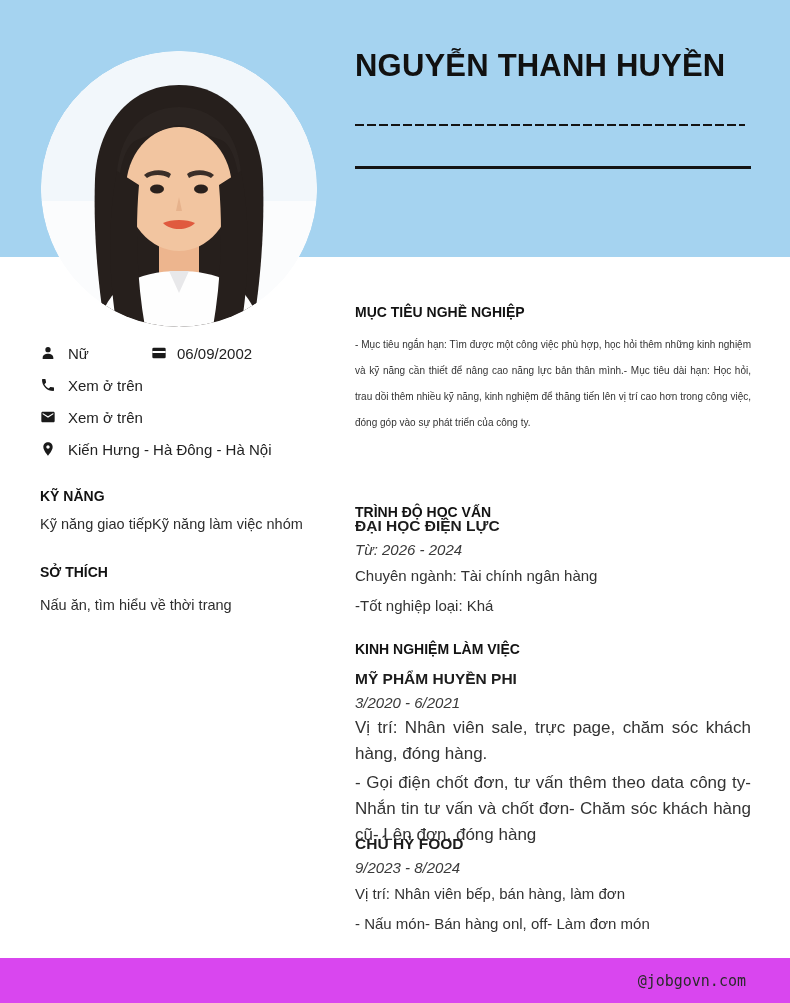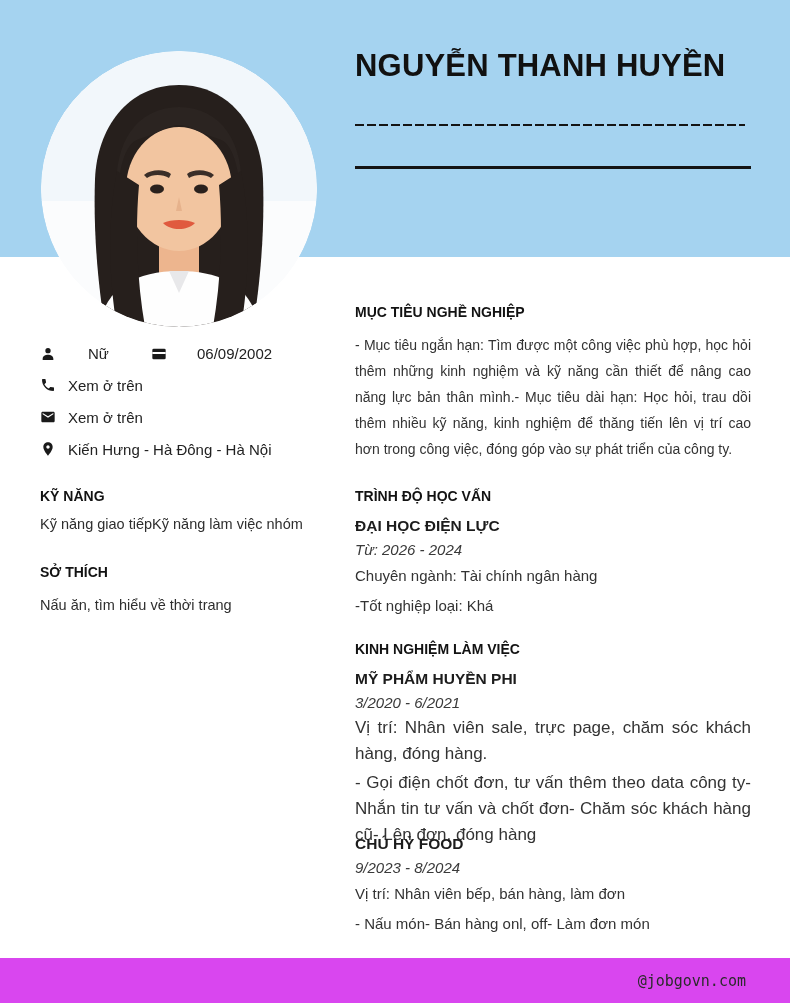--- a/index.html
+++ b/index.html
@@ -37,41 +37,41 @@
   }
   .line-dashed {
     left:355px; top:124px; width:390px; height:2px;
     background:repeating-linear-gradient(90deg,#141414 0 9px,transparent 9px 12px);
   }
   .line-solid { left:355px; top:166px; width:396px; height:3px; background:#141414; }
 
   
   .info-list { left:40px; top:342px; width:300px; }
   .info-row { display:flex; align-items:center; height:22px; margin-bottom:10px; font-size:15px; color:#222222; }
-  .info-pair { display:flex; align-items:flex-end;gap:20px; }
+  .info-pair { display:flex; align-items:center; }
   .info-pair.first { width:111px; }
   .info-icon { width:16px; height:16px; margin-right:12px; flex:none; display:flex; }
   .info-icon svg { width:16px; height:16px; fill:#1a1a1a; }
   .cal-icon { width:17px; margin-right:9px; }
 
   .section-title {
     font-size:14px; font-weight:bold; color:#121212; line-height:24px; white-space:nowrap;
   }
   .skills-title  { left:40px; top:484px; }
   .skills-text   { left:40px; top:515px; width:305px; font-size:14.5px; line-height:19px; color:#2e2e2e; white-space:nowrap; }
   .hobbies-title { left:40px; top:560px; }
   .hobbies-text  { left:40px; top:596px; width:305px; font-size:14.5px; line-height:19px; color:#2e2e2e; }
 
   
   .obj-title { left:355px; top:300px; }
   .obj-text  {
     left:355px; top:332px; width:396px;
-    font-size:14px; line-height:26px; text-align:justify; color:#333333;
-  }
-  .edu-title { left:355px; top:484px; }
+    font-size:10px; line-height:26px; text-align:justify; color:#333333;
+  }
+  .edu-title { left:355px; top:500px; }
   .edu-entry { left:355px; top:516px; width:396px; }
   .exp-title { left:355px; top:637px; }
   .exp-entry1 { left:355px; top:669px; width:396px; }
   .exp-entry2 { left:355px; top:834px; width:396px; }
 
   .entry-company { font-size:15.5px; font-weight:bold; color:#1c1c1c; line-height:19px; }
   .entry-period  { font-size:15px; font-style:italic; color:#3a3a3a; line-height:19px; margin-top:5px; }
   .entry-line    { font-size:15px; line-height:25.5px; color:#333333; margin-top:4px; }
   .entry-desc    { font-size:17px; line-height:26px; text-align:justify; color:#333333; margin-top:3px; }
 </style>

